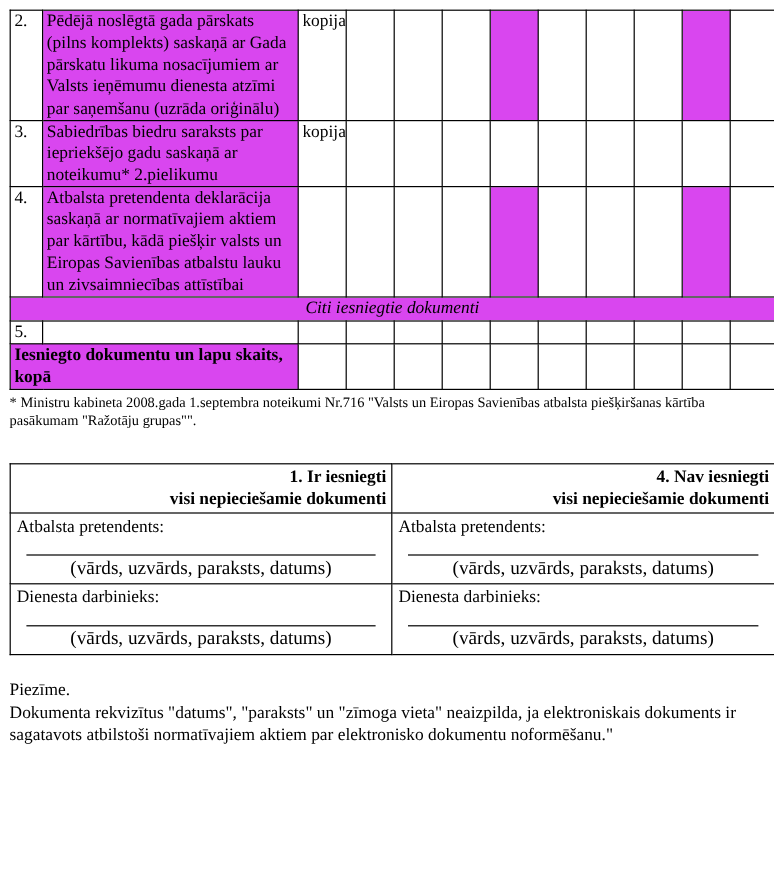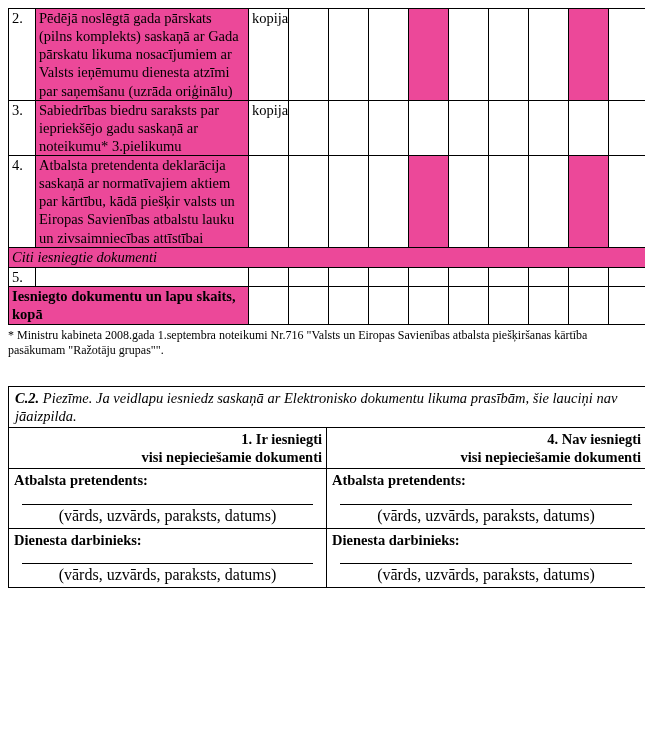--- a/index.html
+++ b/index.html
@@ -7,38 +7,38 @@
   body {
     width: 645px; min-height: 743px;
     font-family: "Liberation Serif", "DejaVu Serif", serif;
     color: #000;
   }
   .page { padding: 8px 0 0 8px; width: 645px; }
 
   table { border-collapse: collapse; table-layout: fixed; }
   .t1 { width: 637px; }
   .t1 td { border: 1px solid #000; vertical-align: top; padding: 0 3px; font-size: 14.5px; line-height: 1.25; overflow: hidden; }
-  .gray { background: #ec4899; }
+  .gray { background: #d946ef; }
   .num { text-align: left; padding-left: 4px; }
   .kop { }
   .c { padding: 0; }
-  .citi { text-align: left; font-style: italic; height: 20px; padding-top: 1px; }
+  .citi { text-align: center; font-style: italic; height: 20px; padding-top: 1px; }
   .row5 td { height: 19px; }
   .total { font-weight: bold; height: 38px; }
   .footnote { font-size: 12px; line-height: 1.3; margin-top: 3px; width: 630px; }
 
   .t2 { width: 637px; margin-top: 27px; }
   .t2 td { border: 1px solid #000; vertical-align: top; font-size: 14.5px; line-height: 1.25; }
   .t2head { font-style: italic; padding: 2px 6px; height: 36px; }
   .c2pref { font-weight: bold; font-style: italic; }
   .coltitle { font-weight: bold; text-align: right; padding: 2px 4px; height: 38px; vertical-align: middle; }
   .prewrap { white-space: pre-line; }
   .piek { font-weight: bold; padding: 1px 5px; height: 21px; }
   .sigcell { padding: 2px 5px 2px 5px; height: 57px; }
-  .blabel { font-weight: bold; }
+  .blabel { font-weight: normal; }
   .sigline { border-bottom: 1px solid #000; height: 15px; margin: 0 8px; }
   .sigcap { text-align: center; font-size: 16px; padding-top: 1px; }
 
   .note { margin-top: 20px; font-size: 14.5px; line-height: 1.3; width: 628px; }
 </style>
 </head>
 <body>
 
 <div class="page">
 
@@ -69,21 +69,21 @@
       <td class="c gray"></td>
       <td class="c"></td>
       <td class="c"></td>
       <td class="c"></td>
       <td class="c gray"></td>
       <td class="c"></td>
     </tr>
 
     <tr>
       <td class="num">3.</td>
-      <td class="gray">Sabiedrības biedru saraksts par iepriekšējo gadu saskaņā ar noteikumu* 3.pielikumu</td>
+      <td class="gray">Sabiedrības biedru saraksts par iepriekšējo gadu saskaņā ar noteikumu* 2.pielikumu</td>
       <td class="kop">kopija</td>
       <td class="c"></td>
       <td class="c"></td>
       <td class="c"></td>
       <td class="c"></td>
       <td class="c"></td>
       <td class="c"></td>
       <td class="c"></td>
       <td class="c"></td>
       <td class="c"></td>
@@ -141,26 +141,20 @@
 
   <div class="footnote">* Ministru kabineta 2008.gada 1.septembra noteikumi Nr.716 "Valsts un Eiropas Savienības atbalsta piešķiršanas kārtība pasākumam "Ražotāju grupas"".</div>
 
   <table class="t2">
     <colgroup>
       <col style="width:318px">
       <col style="width:319px">
     </colgroup>
 
     <tbody>
-        <tr>
-      <td class="t2head" colspan="2">
-        <span class="c2pref">C.2.</span>
-        <span>Piezīme. Ja veidlapu iesniedz saskaņā ar Elektronisko dokumentu likuma prasībām, šie lauciņi nav jāaizpilda.</span>
-      </td>
-    </tr>
 
     <tr>
       <td class="coltitle prewrap">1. Ir iesniegti
 visi nepieciešamie dokumenti</td>
       <td class="coltitle prewrap">4. Nav iesniegti
 visi nepieciešamie dokumenti</td>
     </tr>
 
 
     <tr>
@@ -184,14 +178,18 @@
       </td>
       <td class="sigcell">
         <div class="blabel">Dienesta darbinieks:</div>
         <div class="sigline"></div>
         <div class="sigcap">(vārds, uzvārds, paraksts, datums)</div>
       </td>
     </tr>
   </tbody>
     </table>
 
+  <div class="note">
+    <div>Piezīme.</div>
+    <div>Dokumenta rekvizītus "datums", "paraksts" un "zīmoga vieta" neaizpilda, ja elektroniskais dokuments ir sagatavots atbilstoši normatīvajiem aktiem par elektronisko dokumentu noformēšanu."</div>
+  </div>
 
 </div>
 
 </body></html>

